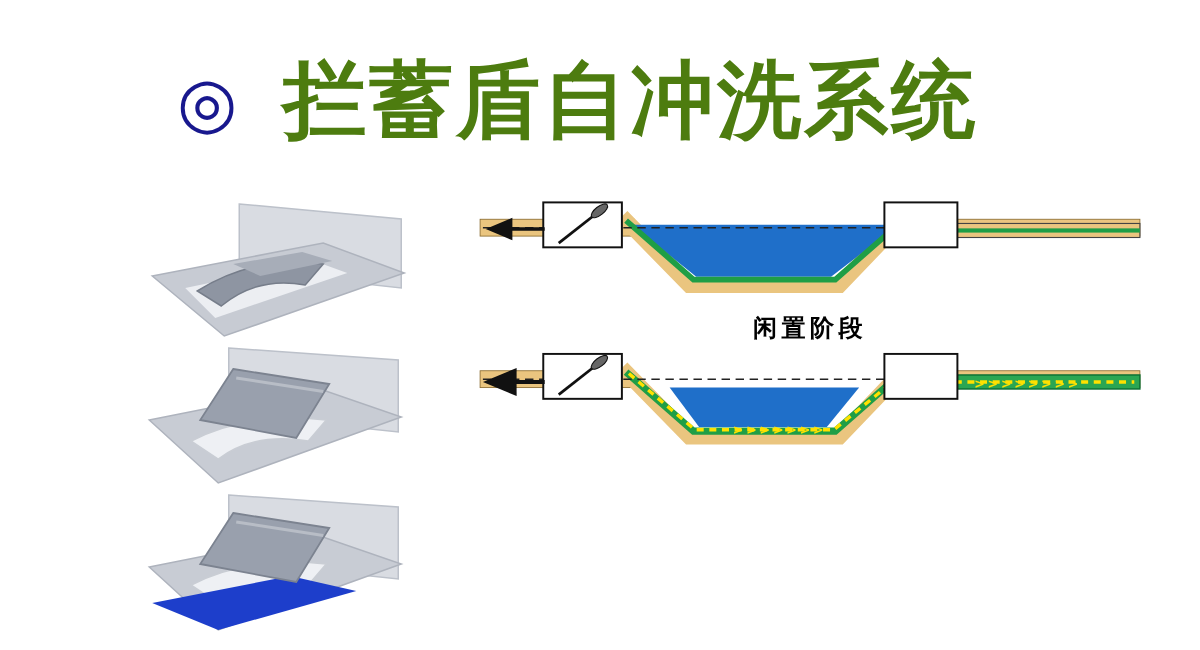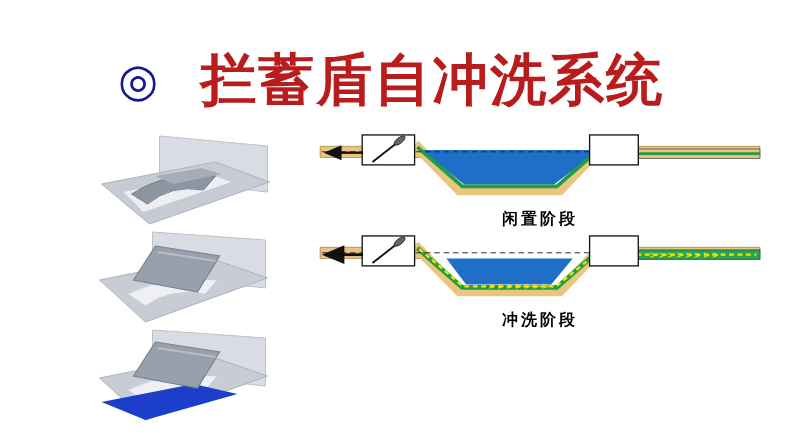--- a/index.html
+++ b/index.html
@@ -1,21 +1,21 @@
 <!DOCTYPE html>
 <html><head>
 <meta charset="utf-8">
 <style>
   html,body{margin:0;padding:0;background:#ffffff;}
   body{width:800px;height:433px;overflow:hidden;font-family:"DejaVu Sans",sans-serif;}
   .slide{position:relative;width:800px;height:433px;background:#ffffff;}
 
   .title-row{position:absolute;top:40px;left:118px;display:flex;align-items:center;gap:30px;}
   .bullet{font-size:46px;line-height:1;color:#18188e;font-weight:700;}
-  .title{margin:12px;font-size:56px;font-weight:900;color:#b91c1c;letter-spacing:2px;line-height:1;}
+  .title{margin:0;font-size:56px;font-weight:900;color:#4d7c0f;letter-spacing:2px;line-height:1;}
 
   .content{position:absolute;top:128px;left:0;width:692px;height:305px;}
 
   .left-col{position:absolute;left:96px;top:4px;width:178px;display:flex;flex-direction:column;gap:3px;}
   .render{width:178px;height:95px;}
   .render svg{width:100%;height:100%;display:block;}
 
   .right-col{position:absolute;left:298px;top:6px;width:484px;display:flex;flex-direction:column;}
   .stage{display:flex;flex-direction:column;align-items:center;margin-bottom:5px;}
   .stage svg{width:480px;height:73px;display:block;}
@@ -102,18 +102,17 @@
           <path d="M106,15 L153,55 H252 L300,16 L340,21 H466" fill="none" stroke="#ffe100" stroke-width="2.4" stroke-dasharray="5 4"></path>
           <text x="180" y="58" fill="#ffe100" font-size="9" font-weight="bold" letter-spacing="2">&gt;&gt;&gt;&gt;&gt;&gt;&gt;</text>
           <text x="352" y="25" fill="#ffe100" font-size="9" font-weight="bold" letter-spacing="2">&gt;&gt;&gt;&gt;&gt;&gt;&gt;&gt;</text>
           <rect x="45" y="1" width="56" height="32" fill="#ffffff" stroke="#111" stroke-width="1.4"></rect>
           <rect x="288" y="1" width="52" height="32" fill="#ffffff" stroke="#111" stroke-width="1.4"></rect>
           <line x1="56" y1="30" x2="84" y2="8" stroke="#111" stroke-width="2"></line>
           <ellipse cx="85" cy="7" rx="7" ry="3" fill="#666" stroke="#111" stroke-width="0.8" transform="rotate(-38 85 7)"></ellipse>
           <line x1="24" y1="21" x2="46" y2="21" stroke="#111" stroke-width="3"></line>
           <polygon points="2,21 26,11 26,31" fill="#111"></polygon>
         </svg>
-        <div class="stage-label">冲洗阶段</div>
       </div>
 
     </div>
   </div>
 </div>
 
 </body></html>

